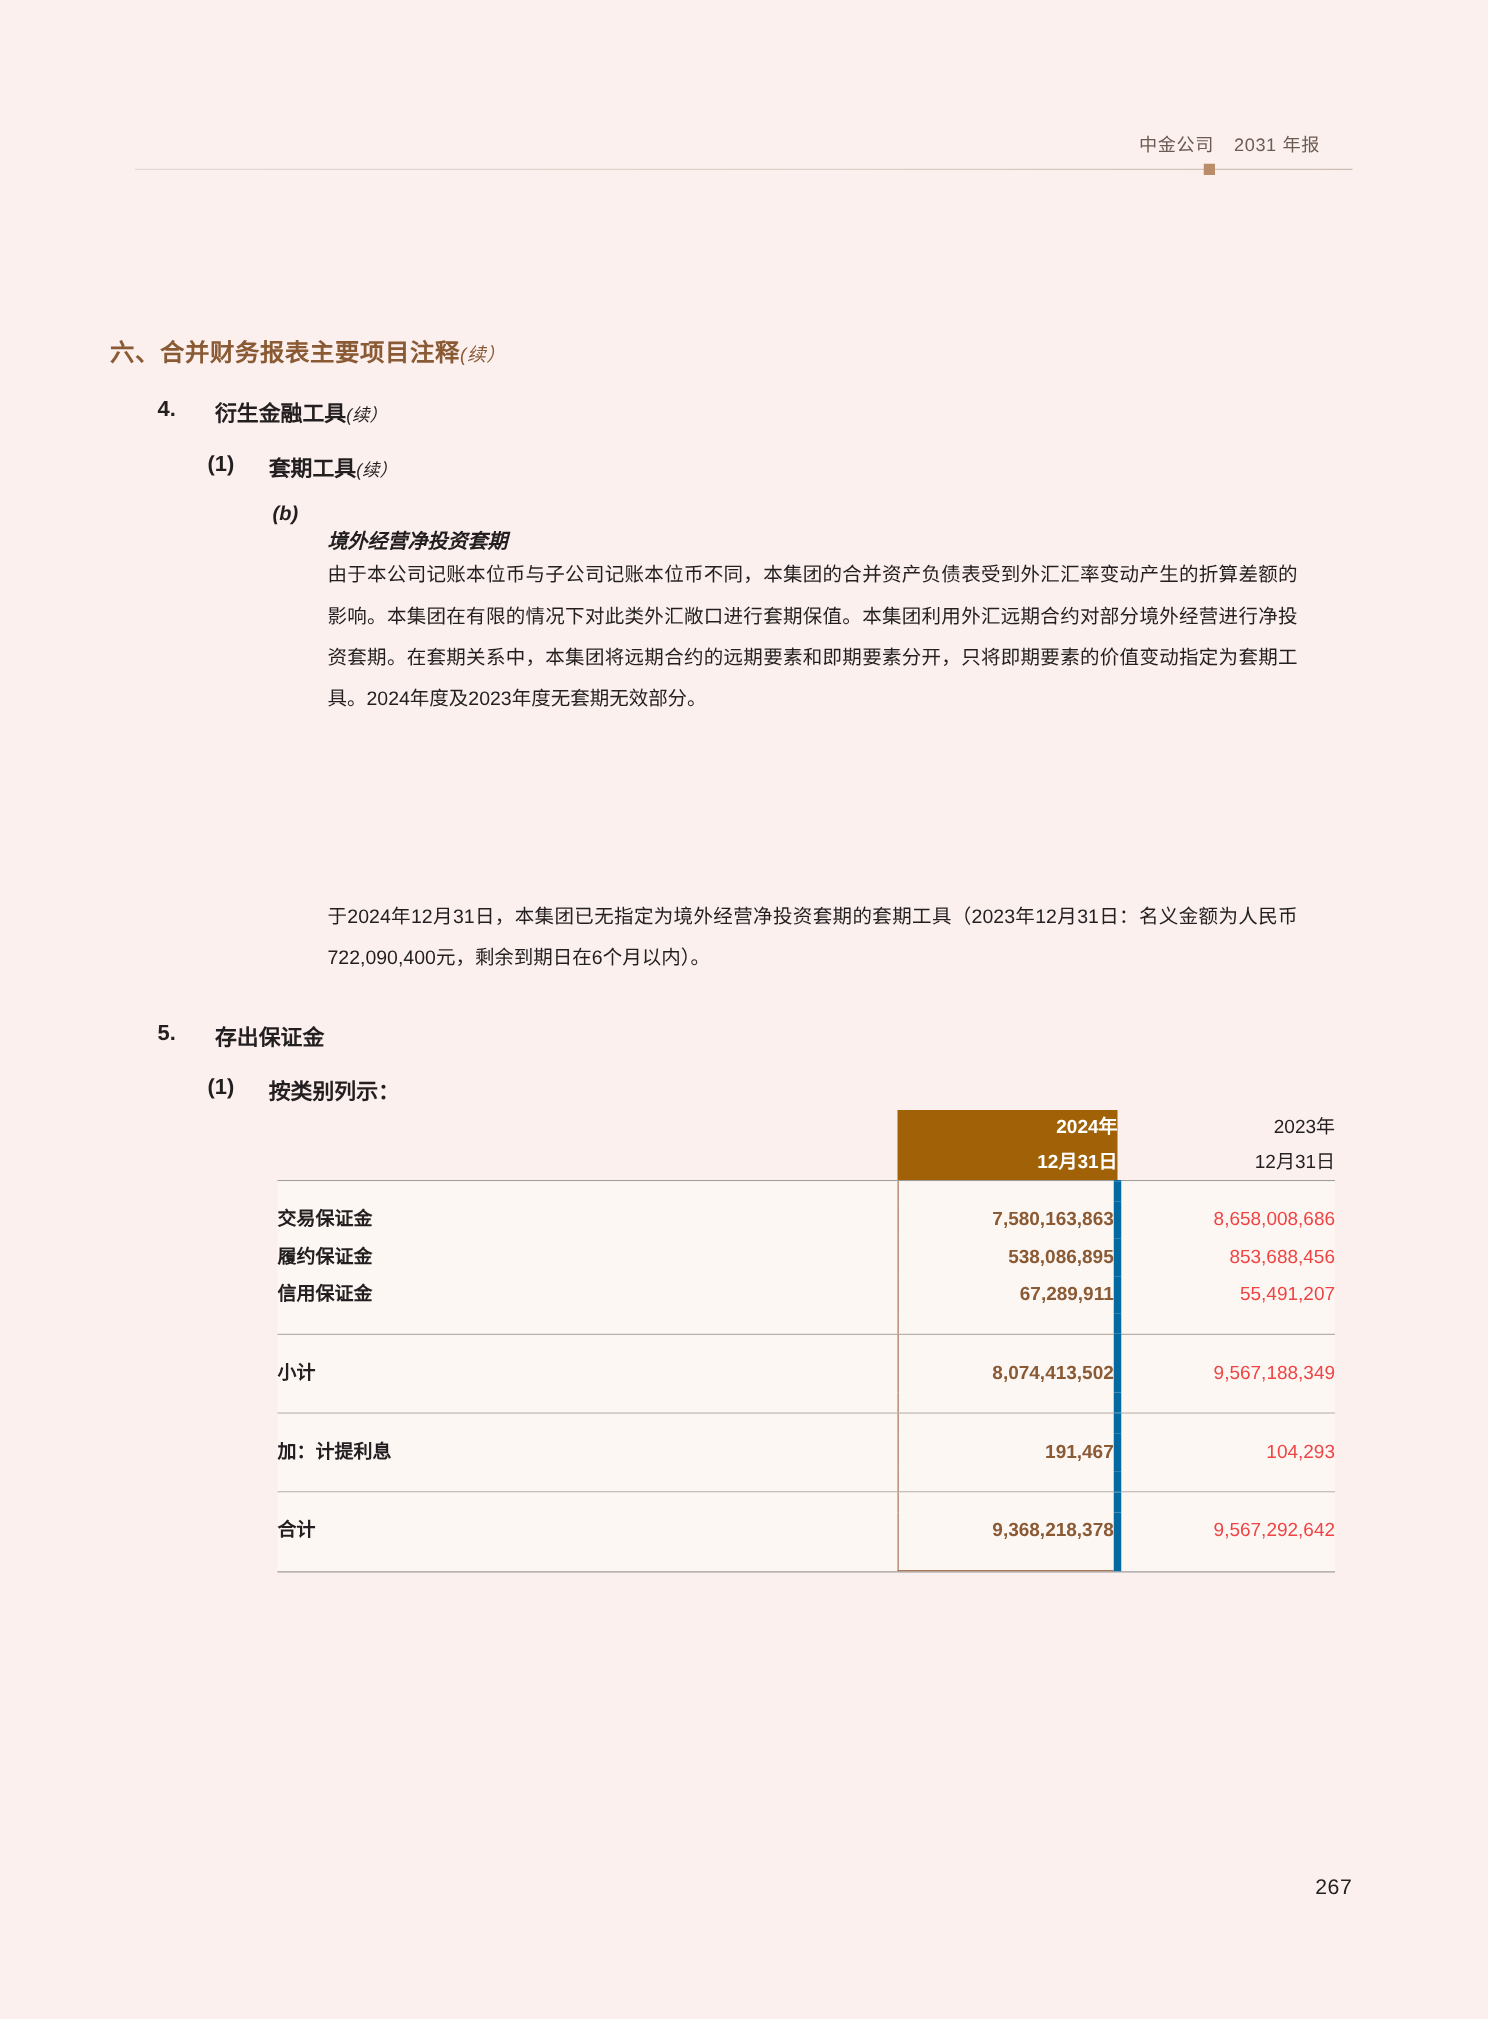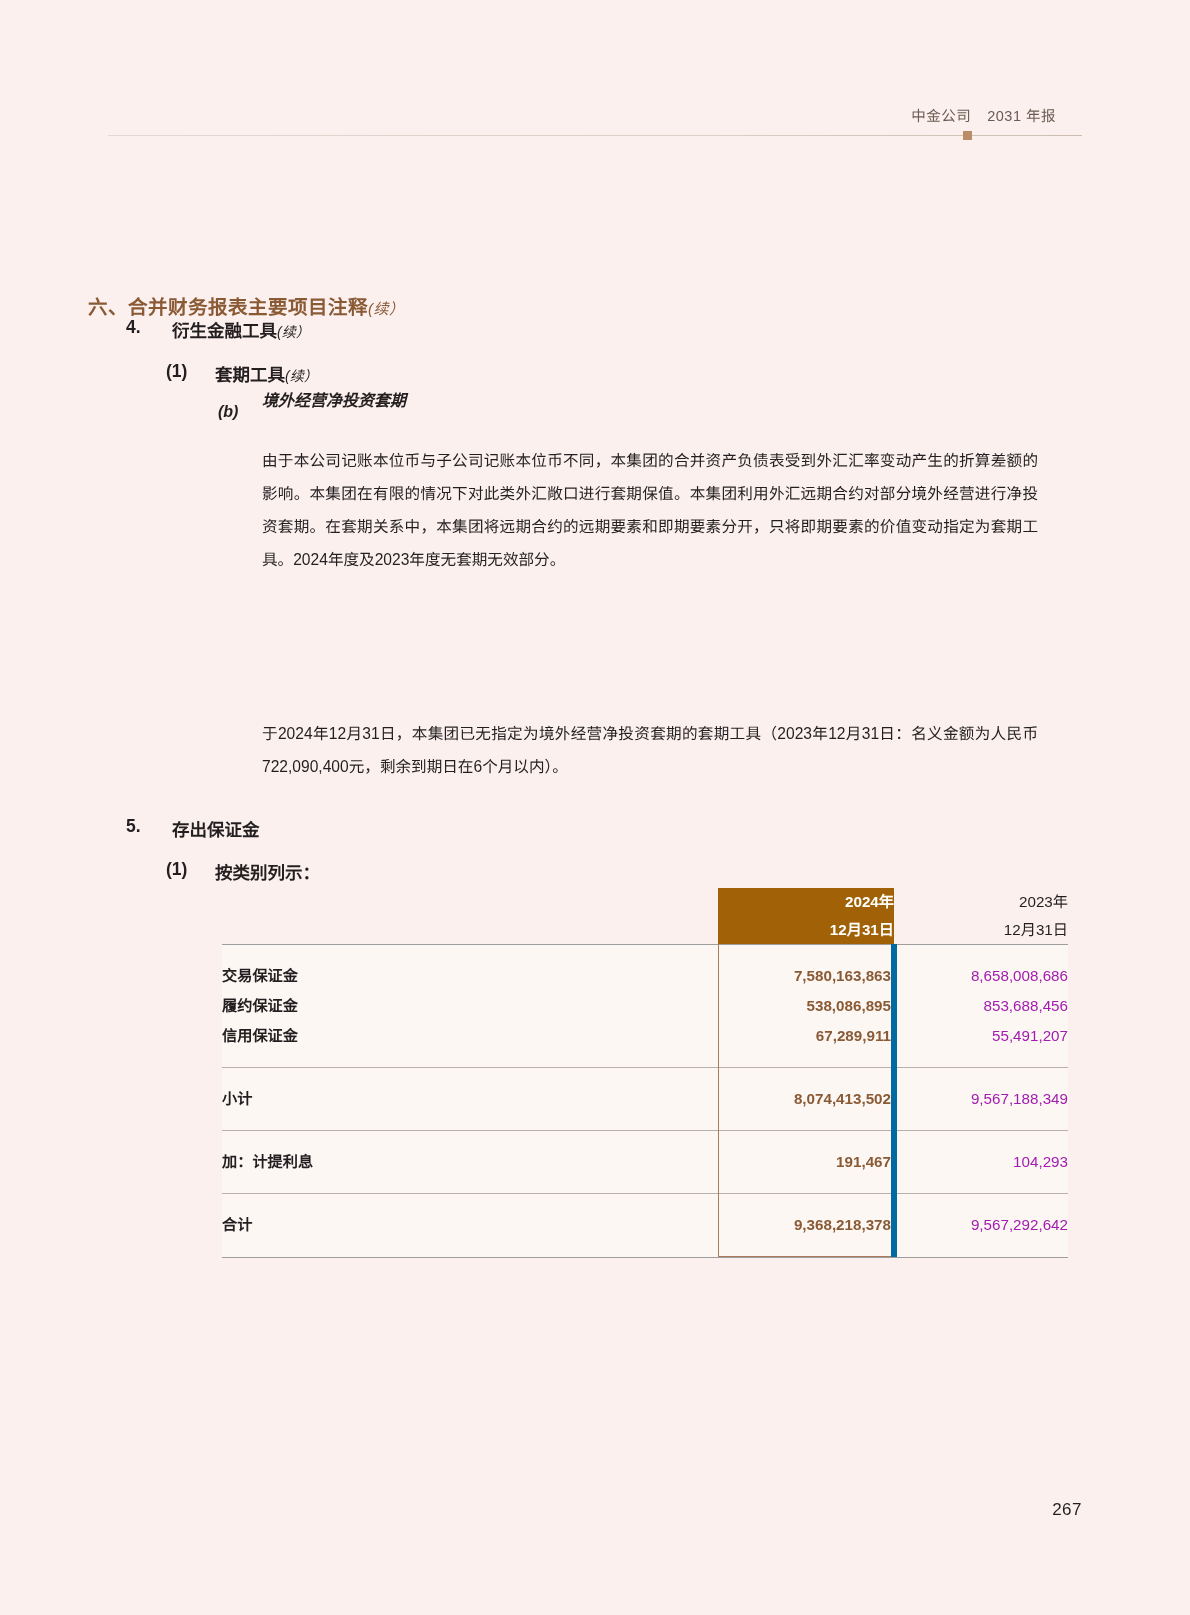--- a/index.html
+++ b/index.html
@@ -54,21 +54,21 @@
     top: 27px;
     right: 218px;
     width: 9px;
     height: 9px;
     background: #b98d6a;
   }
 
   
   .h-section {
     position: absolute;
-    top: 291px;
+    top: 266px;
     left: 88px;
     font-size: 19.5px;
     font-weight: bold;
     color: #8a5a35;
     letter-spacing: 0.5px;
     white-space: nowrap;
     text-align: center;
   }
   .h-section .cont {
     font-size: 15px;
@@ -87,21 +87,21 @@
     font-size: 14px;
     font-style: italic;
     font-weight: normal;
   }
 
   .num4 { top: 317px; left: 126px; }
   .t4   { top: 317px; left: 172px; }
   .num1 { top: 361px; left: 166px; }
   .t1   { top: 361px; left: 215px; }
   .numb { top: 403px; left: 218px; font-style: italic; font-size: 16px; }
-  .tb   { top: 387px; left: 262px; font-style: italic; font-size: 16px; font-weight: bold; }
+  .tb   { top: 419px; left: 262px; font-style: italic; font-size: 16px; font-weight: bold; }
 
   .num5 { top: 816px; left: 126px; }
   .t5   { top: 816px; left: 172px; }
   .num51 { top: 859px; left: 166px; }
   .t51   { top: 859px; left: 215px; }
 
   
   .para {
     position: absolute;
     left: 262px;
@@ -176,21 +176,21 @@
     padding-right: 22px;
     white-space: nowrap;
     line-height: 30px;
   }
   .num-2024 {
     color: #8a5a35;
     font-weight: bold;
     background: #fdf7f4;
   }
   .num-2023 {
-    color: #a21caf;
+    color: #ef4444;
     background: #fdf7f4;
   }
   .label-cell {
     background: #fdf7f4;
   }
 
   .spacer-row td { height: 16px; background: #fdf7f4; }
 
   .box-2024 {
     border-left: 1px solid #a97b5a;

